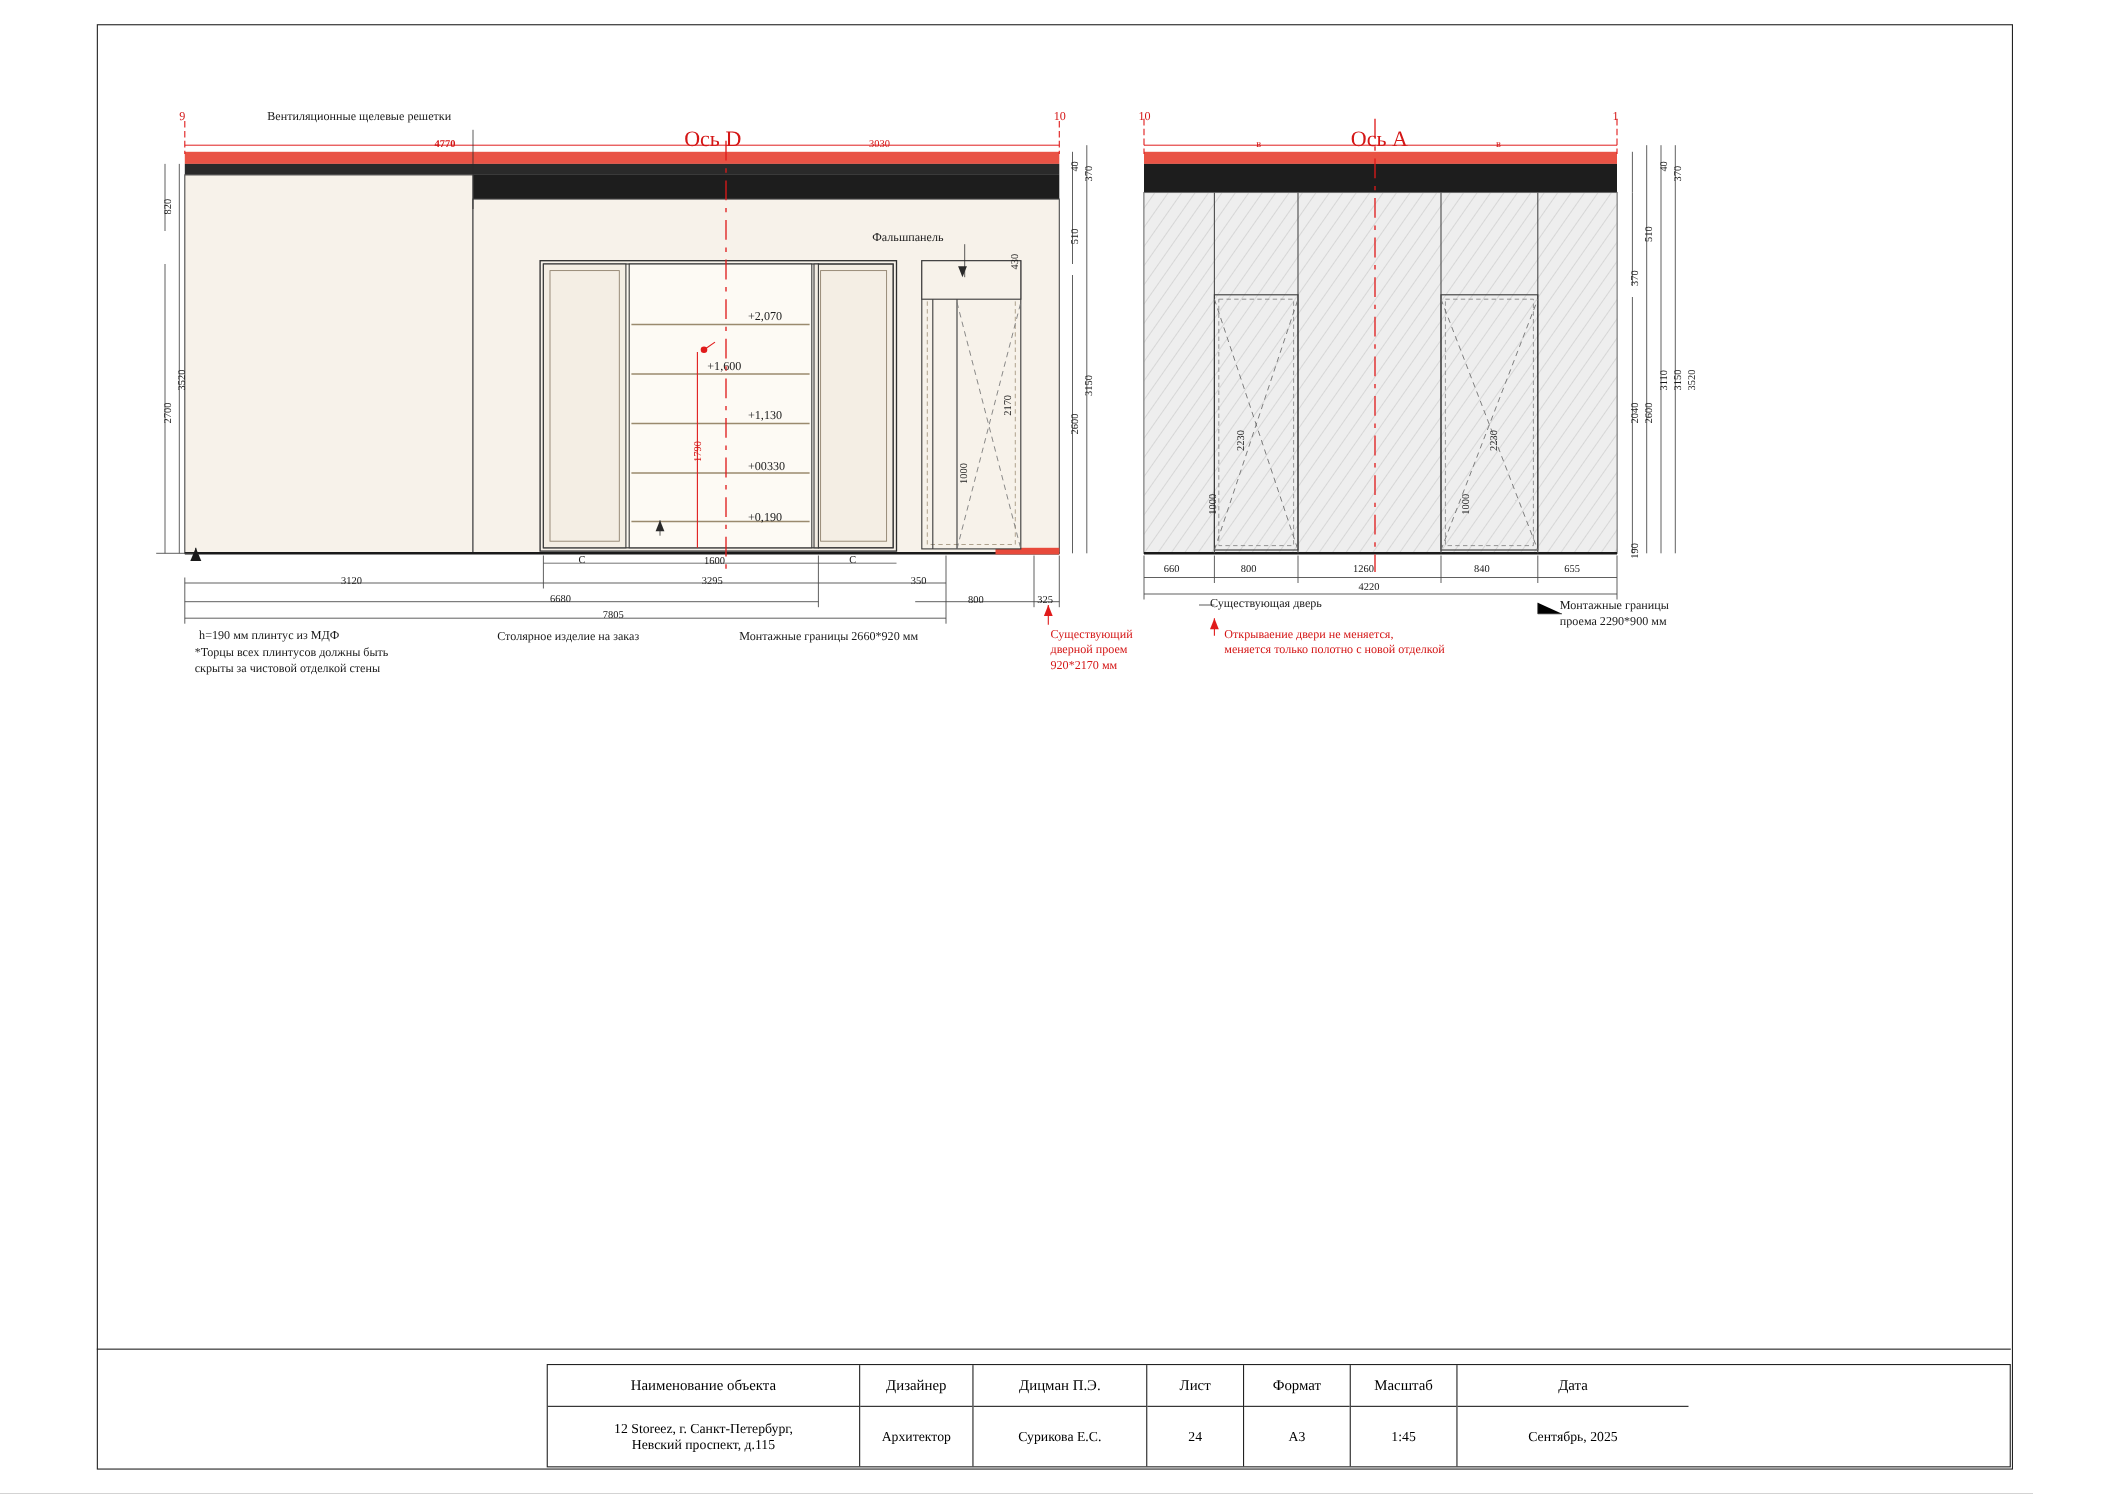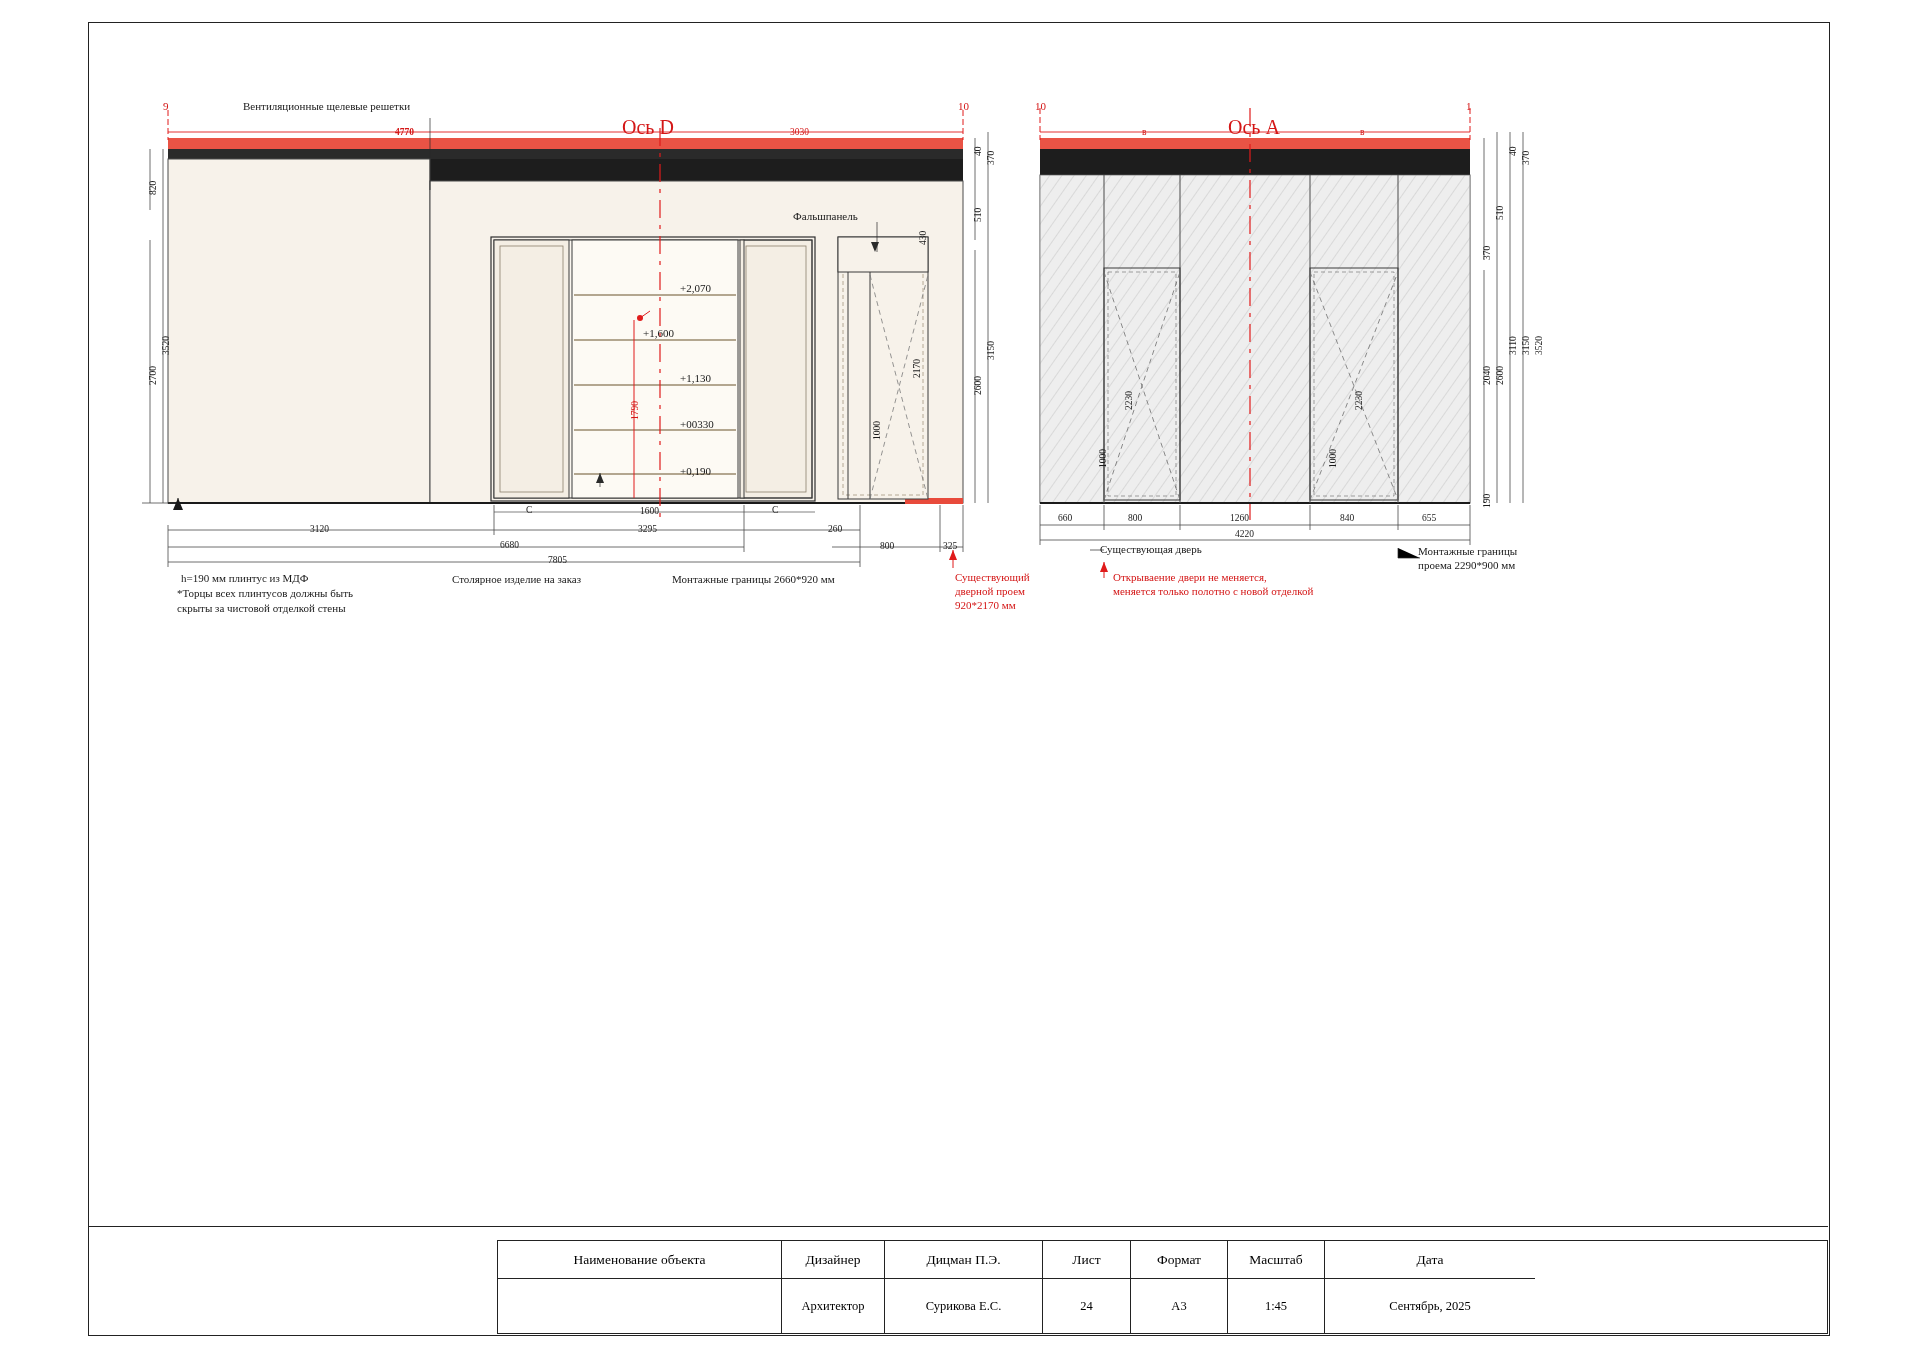--- a/index.html
+++ b/index.html
@@ -225,21 +225,21 @@
   <div class="lbl small vert" style="left:918px;top:245px;">430</div>
   <div class="lbl small vert" style="left:912px;top:378px;">2170</div>
   <div class="lbl small vert" style="left:872px;top:440px;">1000</div>
   <div class="lbl small vert red" style="left:630px;top:420px;">1790</div>
 
   <div class="lbl small" style="left:310px;top:524px;">3120</div>
   <div class="lbl small" style="left:500px;top:540px;">6680</div>
   <div class="lbl small" style="left:548px;top:555px;">7805</div>
   <div class="lbl small" style="left:640px;top:506px;">1600</div>
   <div class="lbl small" style="left:638px;top:524px;">3295</div>
-  <div class="lbl small" style="left:828px;top:524px;">260</div>
+  <div class="lbl small" style="left:828px;top:524px;">350</div>
   <div class="lbl small" style="left:880px;top:541px;">800</div>
   <div class="lbl small" style="left:943px;top:541px;">325</div>
   <div class="lbl small" style="left:526px;top:505px;">C</div>
   <div class="lbl small" style="left:772px;top:505px;">C</div>
 
   <div class="lbl" style="left:243px;top:100px;text-align:center;">Вентиляционные щелевые решетки</div>
   <div class="lbl" style="left:793px;top:210px;">Фальшпанель</div>
   <div class="lbl" style="left:452px;top:573px;">Столярное изделие на заказ</div>
   <div class="lbl" style="left:672px;top:573px;">Монтажные границы 2660*920 мм</div>
 
@@ -283,20 +283,22 @@
   <div class="lbl" style="left:1100px;top:543px;">Существующая дверь</div>
   <div class="lbl" style="left:1418px;top:545px;white-space:pre;line-height:1.25;">Монтажные границы
 проема 2290*900 мм</div>
   <div class="lbl red" style="left:1113px;top:571px;white-space:pre;line-height:1.25;">Открываение двери не меняется,
 меняется только полотно с новой отделкой</div>
 
   <div class="titleblock">
 
     <div class="tb-col tb-w1">
       <div class="tb-cell top">Наименование объекта</div>
+      <div class="tb-cell bot" style="white-space:pre;">12 Storeez, г. Санкт-Петербург,
+Невский проспект, д.115</div>
     </div>
 
     <div class="tb-col tb-w2">
       <div class="tb-cell top">Дизайнер</div>
       <div class="tb-cell bot">Архитектор</div>
     </div>
 
     <div class="tb-col tb-w3">
       <div class="tb-cell top">Дицман П.Э.</div>
       <div class="tb-cell bot">Сурикова Е.С.</div>

